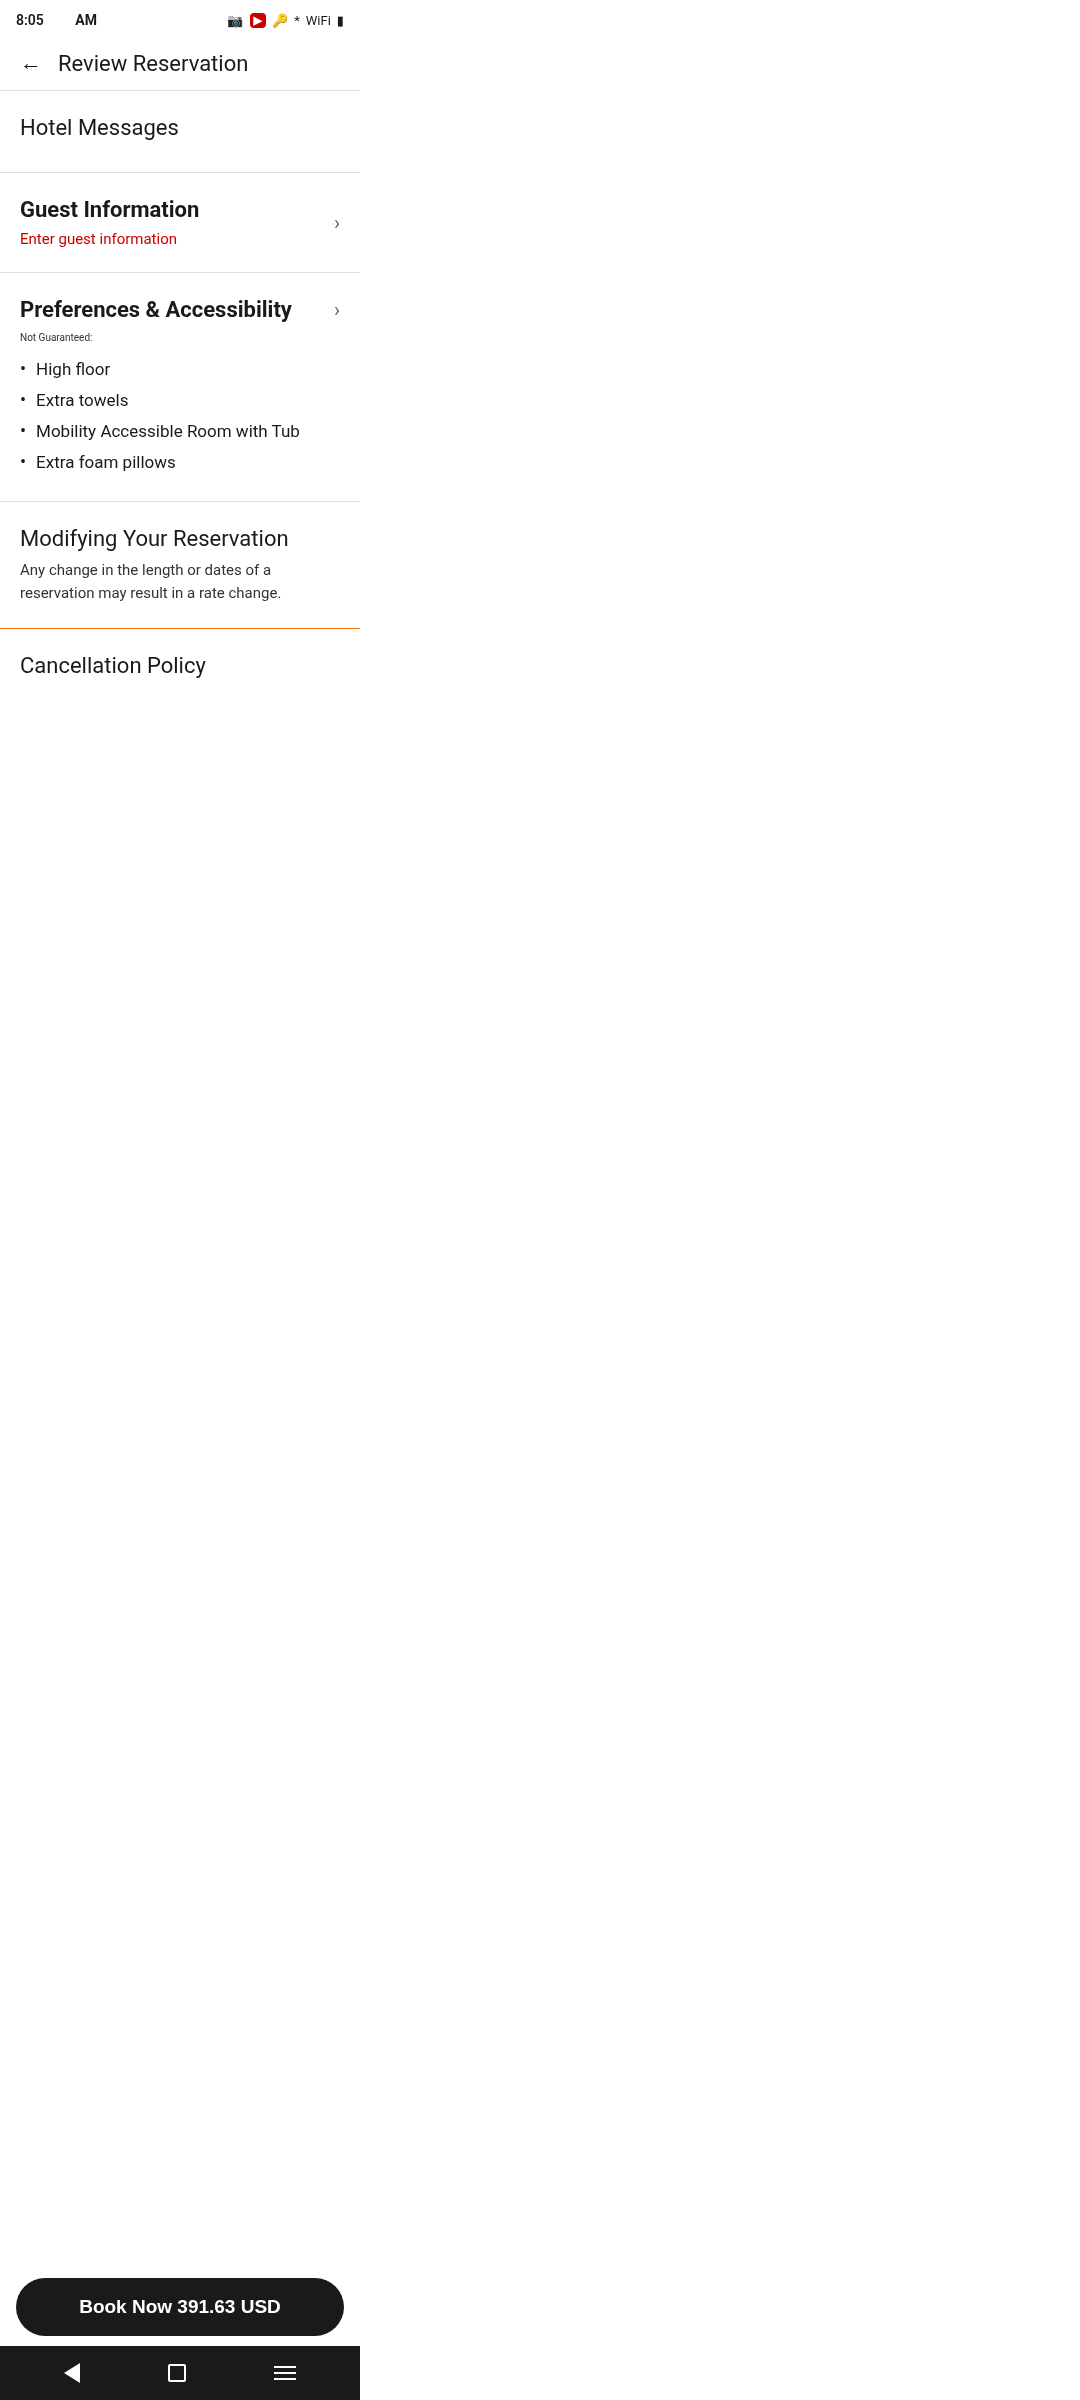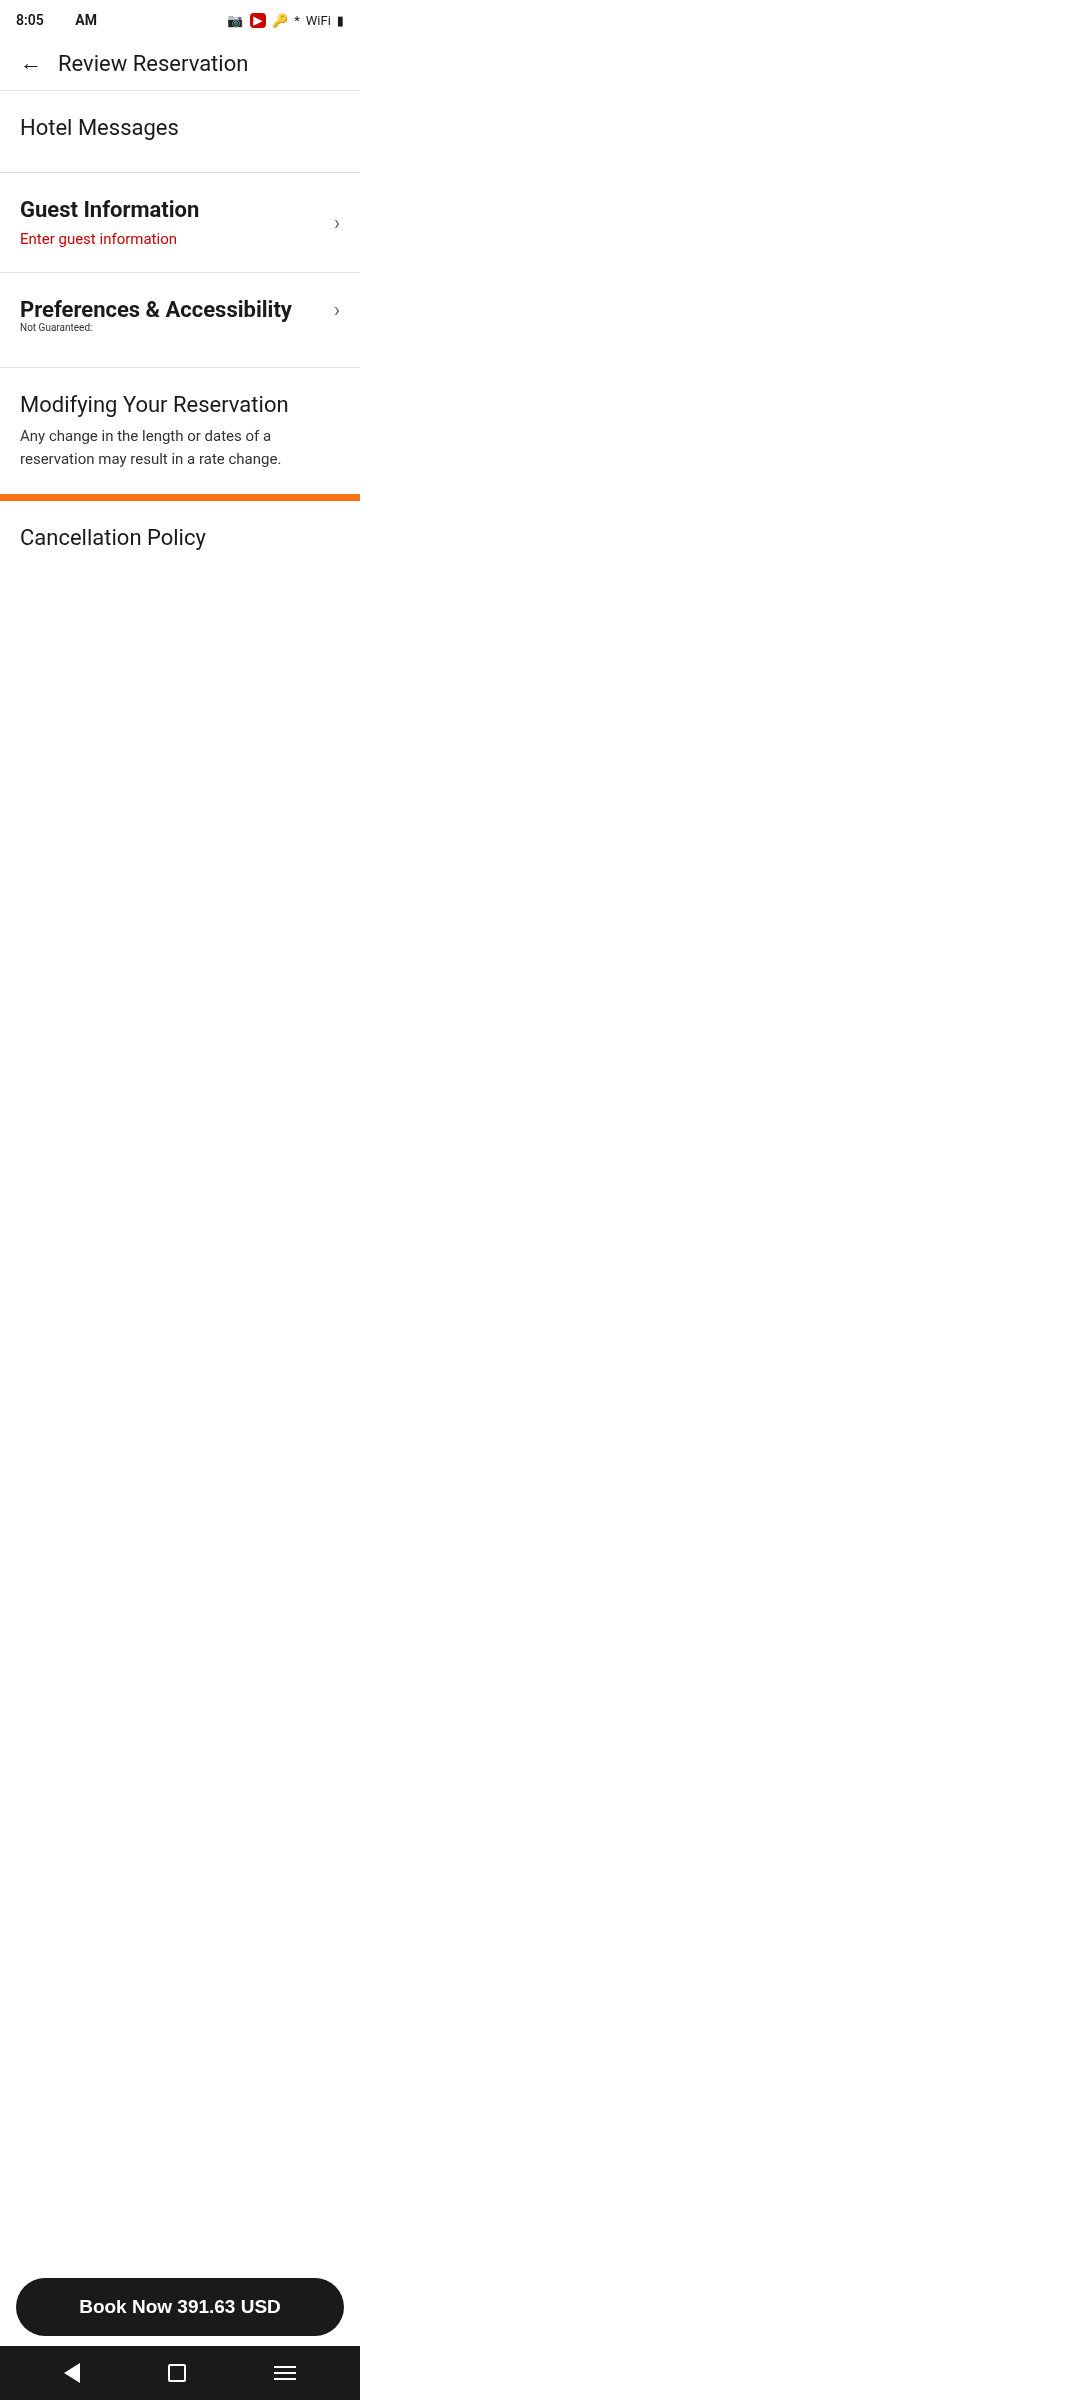--- a/index.html
+++ b/index.html
@@ -159,32 +159,33 @@
     
     .pref-section {
       padding: 24px 20px;
       border-bottom: 1px solid #e0e0e0;
     }
 
     .pref-header {
       display: flex;
       justify-content: space-between;
       align-items: center;
+      margin-bottom: 10px;
     }
 
     .pref-title {
       font-size: 22px;
       font-weight: 700;
       color: #1a1a1a;
     }
 
     
     .mod-section {
       padding: 24px 20px;
-      border-bottom: 7px solid #f97316;
+      border-bottom: 1px solid #f97316;
     }
 
     
     .cancel-section {
       padding: 24px 20px 10px 20px;
       overflow: hidden;
     }
 
     .cancel-title {
       font-size: 22px;
@@ -304,20 +305,26 @@
   </div>
   <div class="chevron-right">›</div>
 </div>
 
 <div class="pref-section">
   <div class="pref-header">
     <div class="pref-title">Preferences &amp; Accessibility</div>
     <div class="chevron-right">›</div>
   </div>
   <div class="not-guaranteed-label">Not Guaranteed:</div>
+  <ul class="bullet-list">
+    <li>High floor</li>
+    <li>Extra towels</li>
+    <li>Mobility Accessible Room with Tub</li>
+    <li>Extra foam pillows</li>
+  </ul>
 </div>
 
 <div class="mod-section">
   <div class="section-title">Modifying Your Reservation</div>
   <div class="section-body">Any change in the length or dates of a reservation may result in a rate change.</div>
 </div>
 
 <div class="cancel-section">
   <div class="cancel-title">Cancellation Policy</div>
 </div>

